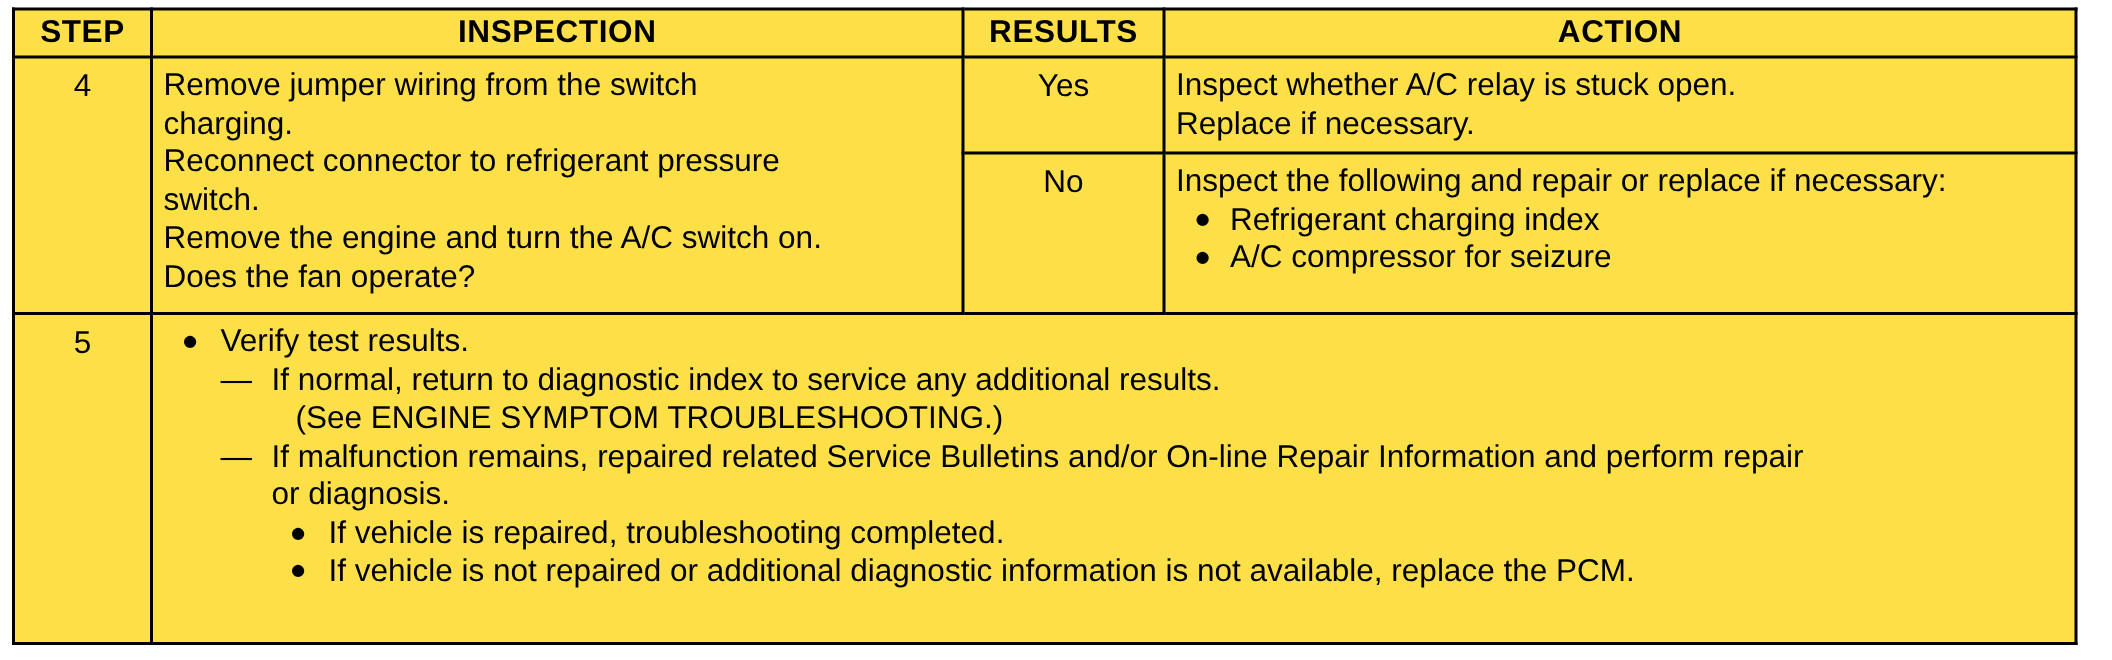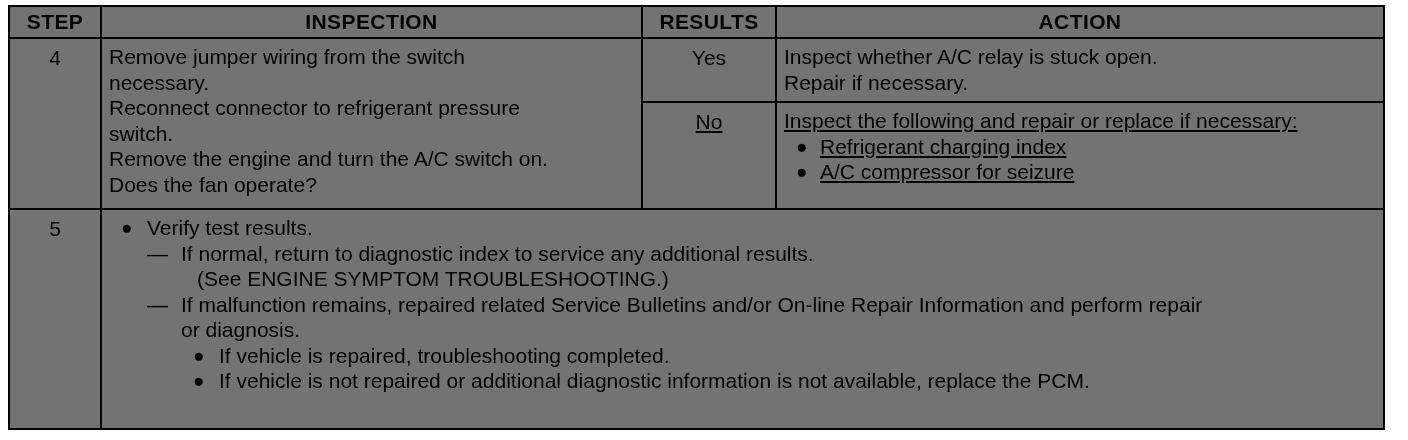--- a/index.html
+++ b/index.html
@@ -30,21 +30,21 @@
     top: 5px;
     width: 1375px;
     border-collapse: collapse;
     table-layout: fixed;
     background: #ffffff;
   }
   .dtc-table td, .dtc-table th {
     border: 2px solid #000000;
     padding: 0;
     vertical-align: top;
-    background: #737373;
+    background: #fde047;
   }
 
   
   col.c-step       { width: 92px; }
   col.c-inspection { width: 541px; }
   col.c-results    { width: 134px; }
   col.c-action     { width: 608px; }
 
   
   thead th {
@@ -142,21 +142,21 @@
     top: 0;
     width: 20px;
     line-height: 25.5px;
     font-size: 19px;
   }
 
   .txt { display: inline; }
 
   .row-step5 td { height: 218px; }
   .row-yes  td  { height: 61px; }
-  .row-no   td  { height: 105px; text-decoration: underline; }
+  .row-no   td  { height: 105px; }
 </style>
 </head>
 <body>
 
 <div class="sheet">
 
   <table class="dtc-table">
     <colgroup>
       <col class="c-step">
       <col class="c-inspection">
@@ -179,38 +179,38 @@
 
         <td class="cell-center" rowspan="2">
           <div class="cell-pad">
             <span class="step-num">4</span>
           </div>
         </td>
 
         <td rowspan="2">
           <div class="cell-pad">
             <span class="line">Remove jumper wiring from the switch</span>
-            <span class="line">necessary.</span>
+            <span class="line">charging.</span>
             <span class="line">Reconnect connector to refrigerant pressure</span>
             <span class="line">switch.</span>
             <span class="line">Remove the engine and turn the A/C switch on.</span>
             <span class="line">Does the fan operate?</span>
           </div>
         </td>
 
         <td class="cell-center">
           <div class="cell-pad">
             <span>Yes</span>
           </div>
         </td>
 
         <td>
           <div class="cell-pad">
             <span class="line">Inspect whether A/C relay is stuck open.</span>
-            <span class="line">Repair if necessary.</span>
+            <span class="line">Replace if necessary.</span>
           </div>
         </td>
       </tr>
 
       <tr class="row-no">
 
         <td class="cell-center">
           <div class="cell-pad">
             <span>No</span>
           </div>

